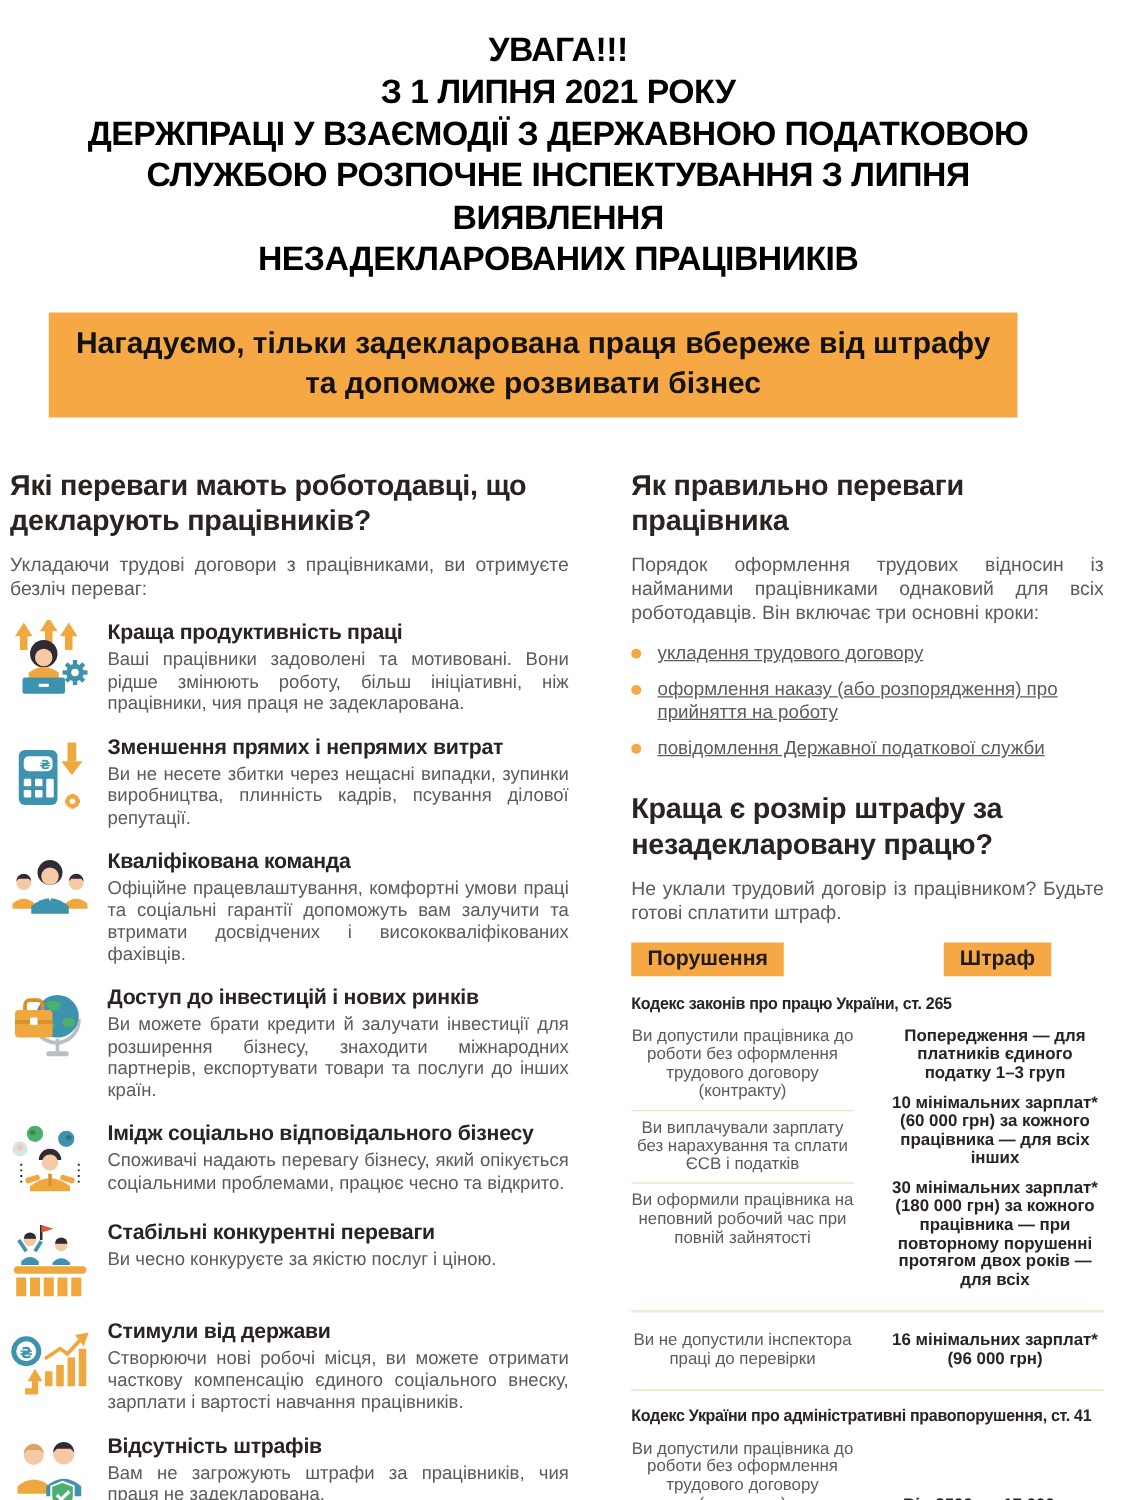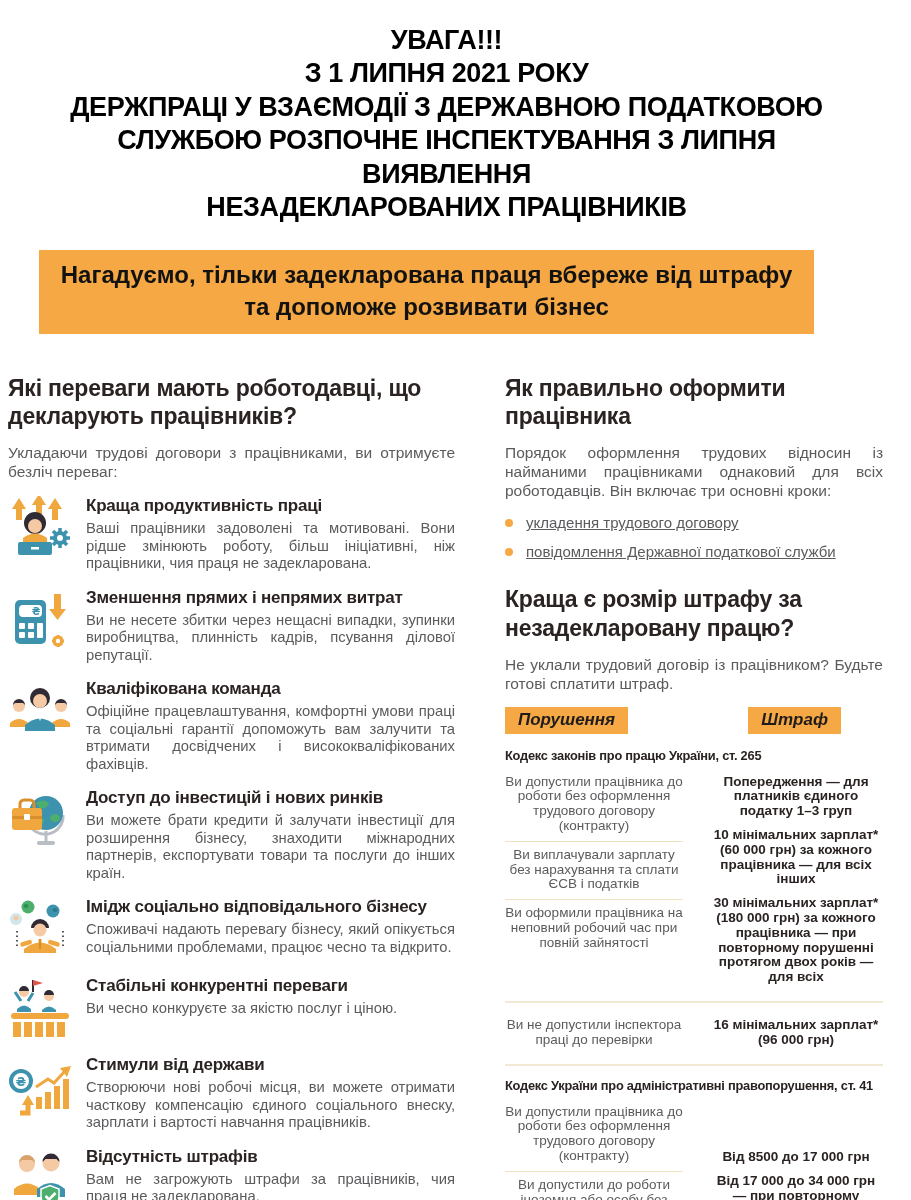--- a/index.html
+++ b/index.html
@@ -36,21 +36,21 @@
   .benefit p{font-size:14.8px;line-height:17.5px;color:var(--body);
      text-align:justify;margin:0;}
   
   .steps{list-style:none;margin:14px 0 18px;padding:0;}
   .steps li{display:flex;gap:13px;font-size:15px;line-height:18px;
      color:var(--body);margin-bottom:11px;text-decoration:underline;}
   .dot{flex:0 0 8px;width:8px;height:8px;border-radius:50%;
      background:var(--orange);margin-top:5px;}
   .mt{margin-top:24px;}
   .chips{display:flex;justify-content:space-between;align-items:center;
-     margin:14px 0 14px;padding-right:42px;font-style:italic;}
+     margin:14px 0 14px;padding-right:42px;}
   .chip{background:var(--orange);font-weight:bold;font-size:17px;
      color:#201c1b;padding:3px 13px 4px;}
   .law{font-size:13.5px;font-weight:bold;color:var(--heading);margin:0 0 9px;
      white-space:nowrap;letter-spacing:-0.25px;transform:scaleX(0.95);
      transform-origin:left center;}
   .t-row{display:grid;grid-template-columns:178px 1fr;column-gap:26px;text-align:center;}
   .cell{font-size:13.5px;line-height:14.8px;color:var(--body);
      padding:3px 0 7px;}
   .sep-thin{border-top:1px solid var(--sep);margin:0 0 3px;}
   .fines p{font-size:13.5px;line-height:14.8px;font-weight:bold;
@@ -281,27 +281,31 @@
           </svg>
         </div>
         <div>
           <h3>Відсутність штрафів</h3>
           <p>Вам не загрожують штрафи за працівників, чия праця не задекларована.</p>
         </div>
       </div>
     </section>
 
     <section class="col-right">
-      <h2>Як правильно оформити працівника</h2>
+      <h2>Як правильно переваги працівника</h2>
       <p class="intro">Порядок оформлення трудових відносин із найманими працівниками однаковий для всіх роботодавців. Він включає три основні кроки:</p>
 
       <ul class="steps">
         <li>
           <span class="dot"></span>
           <span>укладення трудового договору</span>
+        </li>
+        <li>
+          <span class="dot"></span>
+          <span>оформлення наказу (або розпорядження) про прийняття на роботу</span>
         </li>
         <li>
           <span class="dot"></span>
           <span>повідомлення Державної податкової служби</span>
         </li>
       </ul>
 
       <h2 class="mt">Краща є розмір штрафу за незадекларовану працю?</h2>
       <p class="intro">Не уклали трудовий договір із працівником? Будьте готові сплатити штраф.</p>
 

